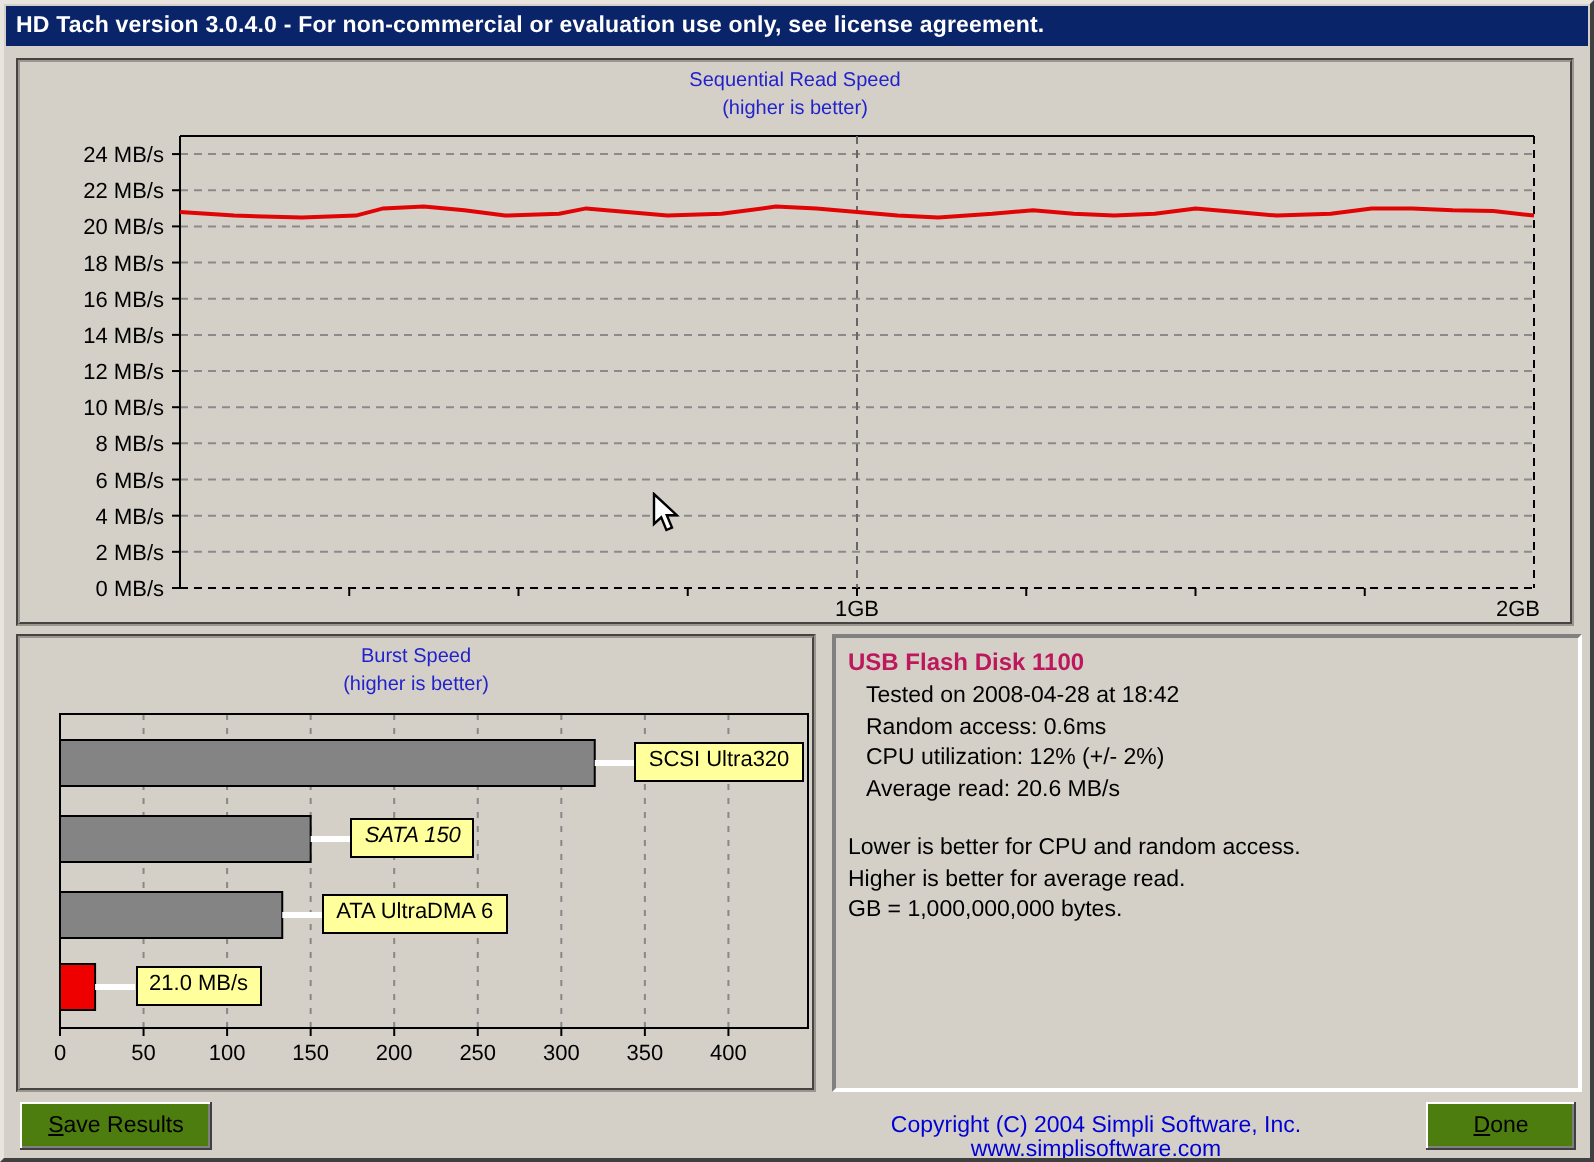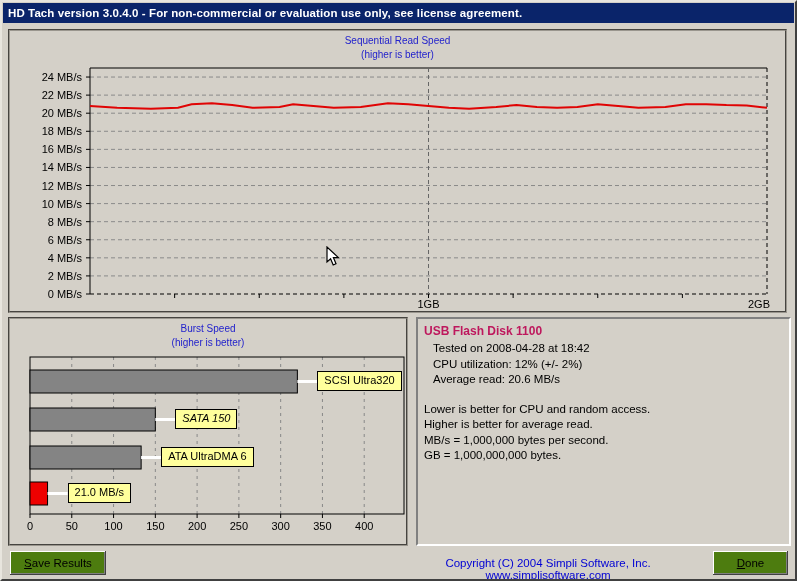--- a/index.html
+++ b/index.html
@@ -178,26 +178,26 @@
       </svg>
   <div class="bar-label" style="left: 307.37px; top: 52px; background: rgb(255, 255, 156);">SCSI Ultra320</div>
       <div class="bar-label" style="left: 165.33px; top: 90px; background: rgb(255, 255, 156); font-style: italic;">SATA 150</div>
       <div class="bar-label" style="left: 151.126px; top: 128px; background: rgb(255, 255, 156);">ATA UltraDMA 6</div>
       <div class="bar-label" style="left: 57.5461px; top: 164px; background: rgb(255, 255, 156);">21.0 MB/s</div>
     </div>
 
   <div id="info-panel">
     <div class="drive-title" style="color: #be185d;">USB Flash Disk 1100</div>
     <div class="info-line">Tested on 2008-04-28 at 18:42</div>
+    <div class="info-line">Random access: 0.6ms</div>
     <div class="info-line">CPU utilization: 12% (+/- 2%)</div>
     <div class="info-line">Average read: 20.6 MB/s</div>
     <div class="info-gap"></div>
     <div class="note-line">Lower is better for CPU and random access.</div>
     <div class="note-line">Higher is better for average read.</div>
-    <div class="note-line">MB/s = 1,000,000 bytes per second.</div>
     <div class="note-line">GB = 1,000,000,000 bytes.</div>
   </div>
 
   <button class="btn" id="save-btn"><span class="hk">S</span><span>ave Results</span></button>
   <button class="btn" id="done-btn"><span class="hk">D</span><span>one</span></button>
 
   <div class="copyright" style="color: rgb(0, 0, 212);">Copyright (C) 2004 Simpli Software, Inc. www.simplisoftware.com</div>
 
   <svg id="cursor" width="14" height="21" viewBox="0 0 14 21">
     <polygon points="1,1 1,16 4.6,12.7 7.2,19 10,17.8 7.4,11.6 12.4,11.6" fill="#ffffff" stroke="#000000" stroke-width="1.2"></polygon>

